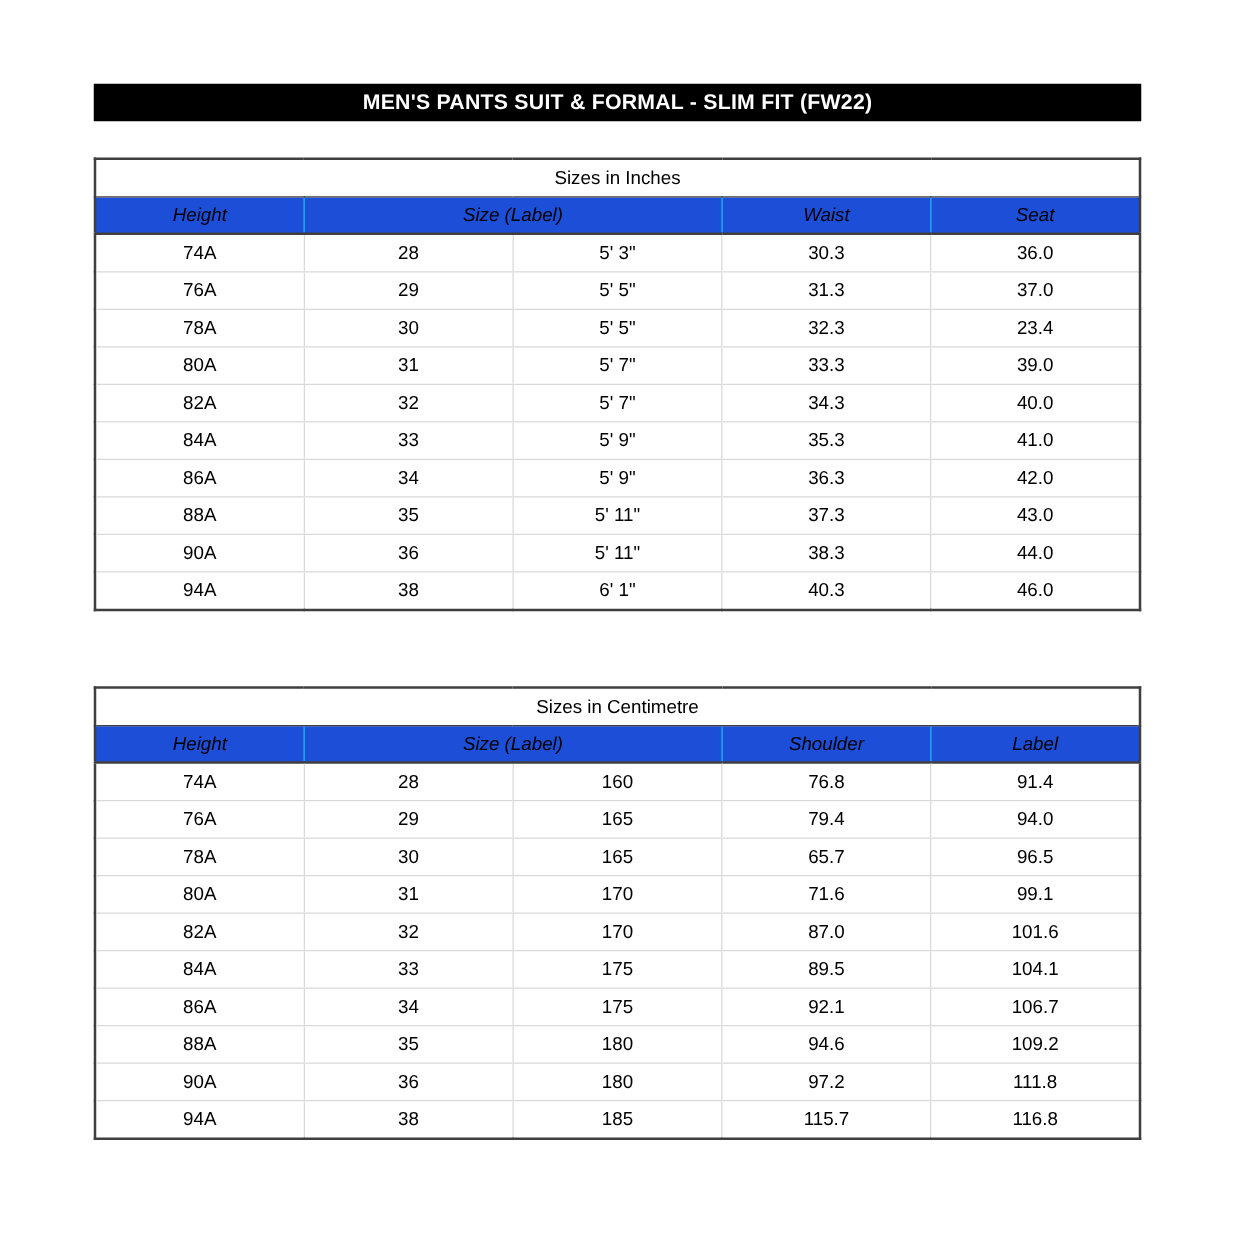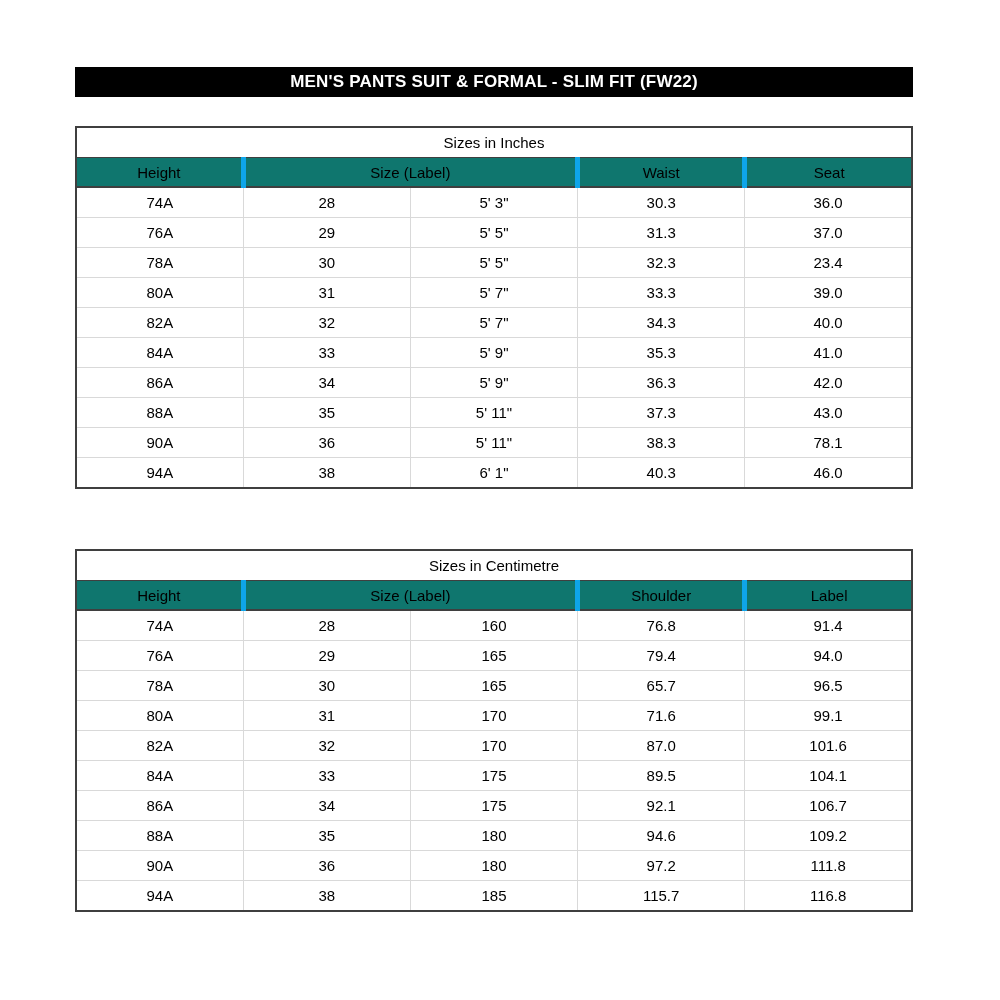--- a/index.html
+++ b/index.html
@@ -44,28 +44,29 @@
     height: 29px;
     background: #ffffff;
     font-weight: normal;
     font-size: 15px;
     text-align: center;
     border-bottom: 1px solid #3f3f3f;
     padding: 0;
   }
   .header-row th {
     height: 28px;
-    background: #0f766e;
+    background: #1d4ed8;
     font-weight: normal;
     font-size: 15px;
     border-bottom: 2px solid #3f3f3f;
     padding: 0;
+    font-style: italic;
   }
   .header-row th + th {
-    border-left: 5px solid #0ea5e9;
+    border-left: 1px solid #0ea5e9;
   }
   tbody td {
     height: 29px;
     text-align: center;
     vertical-align: middle;
     padding: 0;
     border-bottom: 1px solid #d9d9d9;
     font-size: 15px;
   }
   tbody td + td {
@@ -156,21 +157,21 @@
         <td>35</td>
         <td>5' 11"</td>
         <td>37.3</td>
         <td>43.0</td>
       </tr>
       <tr>
         <td>90A</td>
         <td>36</td>
         <td>5' 11"</td>
         <td>38.3</td>
-        <td>78.1</td>
+        <td>44.0</td>
       </tr>
       <tr>
         <td>94A</td>
         <td>38</td>
         <td>6' 1"</td>
         <td>40.3</td>
         <td>46.0</td>
       </tr>
     </tbody>
 </table>

